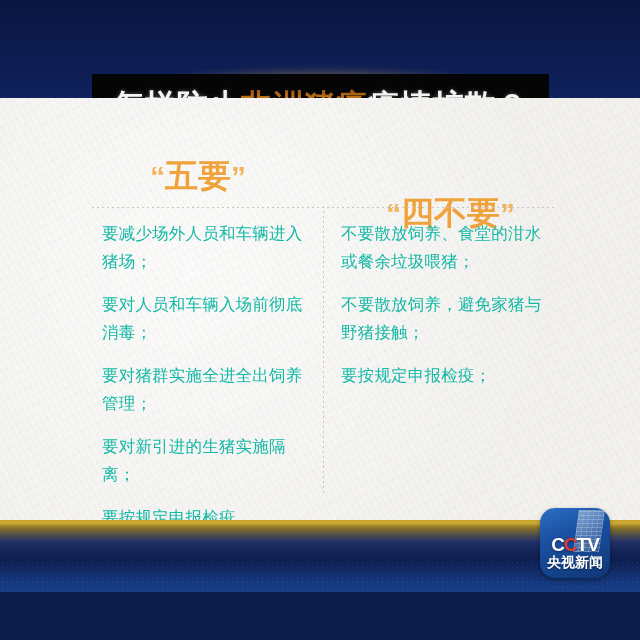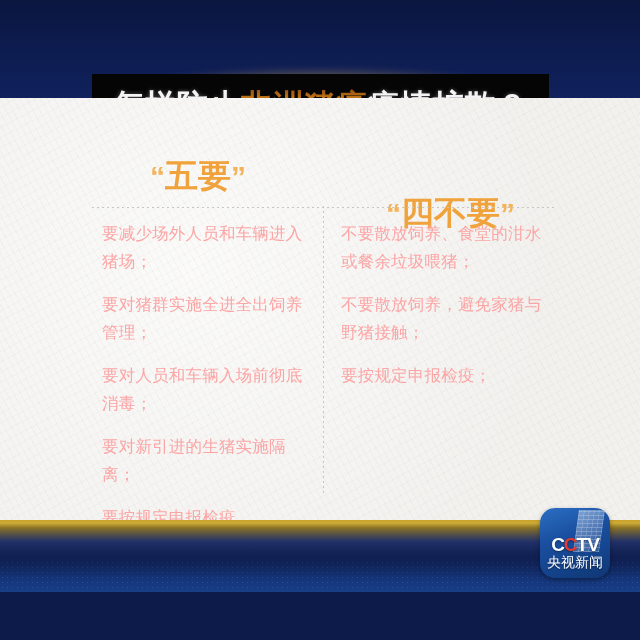--- a/index.html
+++ b/index.html
@@ -96,21 +96,21 @@
     position:absolute;left:323px;top:206px;width:1px;height:290px;
     background-image:linear-gradient(180deg,#c9c6c0 0 2px,transparent 2px 5px);
     background-size:1px 5px;
   }
 
   
   .col{position:absolute;top:219px;}
   .col.left{left:102px;width:212px;}
   .col.right{left:341px;width:210px;}
   .li{
-    font-size:16.5px;line-height:28px;color:#fca5a5;
+    font-size:16.5px;line-height:28px;color:#14b8a6;
     margin-bottom:15px;letter-spacing:.2px;
     font-family:"Liberation Sans","DejaVu Sans",sans-serif;
   }
 
   
   .cctv{
     position:absolute;left:540px;top:508px;width:70px;height:70px;
     border-radius:15px;overflow:hidden;
     background:linear-gradient(160deg,#2a6fc4 0%,#1a4e9e 40%,#14448d 70%,#0f3672 100%);
     box-shadow:0 2px 5px rgba(0,0,0,.35);
@@ -129,21 +129,21 @@
   }
   .cctv-logo{
     position:absolute;left:0;top:26px;width:70px;text-align:center;
     font-size:19px;font-weight:700;color:#fff;letter-spacing:-1px;
     font-family:"Liberation Sans",sans-serif;
     text-shadow:0 1px 2px rgba(0,0,0,.4);
   }
   .cctv-logo .red{color:#e23a2e;}
   .cctv-cn{
     position:absolute;left:0;top:46px;width:70px;text-align:center;
-    font-size:14px;font-weight:400;color:#fff;letter-spacing:0px;
+    font-size:14px;font-weight:700;color:#fff;letter-spacing:0px;
     text-shadow:0 1px 2px rgba(0,0,0,.45);
   }
 
   
   .src-line{
     position:absolute;left:0;top:612px;width:640px;text-align:center;
     font-size:13.5px;color:rgba(198,214,240,.62);letter-spacing:1px;
     white-space:nowrap;
   }
 
@@ -202,22 +202,22 @@
   <div class="headings">
     <div class="heading left"><span class="qm">“</span><span>五要</span><span class="qm">”</span></div>
     <div class="heading right"><span class="qm">“</span><span>四不要</span><span class="qm">”</span></div>
   </div>
 
   <div class="divider-h"></div>
   <div class="divider-v"></div>
 
   <div class="col left">
     <div class="li">要减少场外人员和车辆进入猪场；</div>
+    <div class="li">要对人员和车辆入场前彻底消毒；</div>
     <div class="li">要对猪群实施全进全出饲养管理；</div>
-    <div class="li">要对人员和车辆入场前彻底消毒；</div>
     <div class="li">要对新引进的生猪实施隔离；</div>
     <div class="li">要按规定申报检疫。</div>
   </div>
 
   <div class="col right">
     <div class="li">不要散放饲养、食堂的泔水或餐余垃圾喂猪；</div>
     <div class="li">不要散放饲养，避免家猪与野猪接触；</div>
     <div class="li">要按规定申报检疫；</div>
   </div>
 

